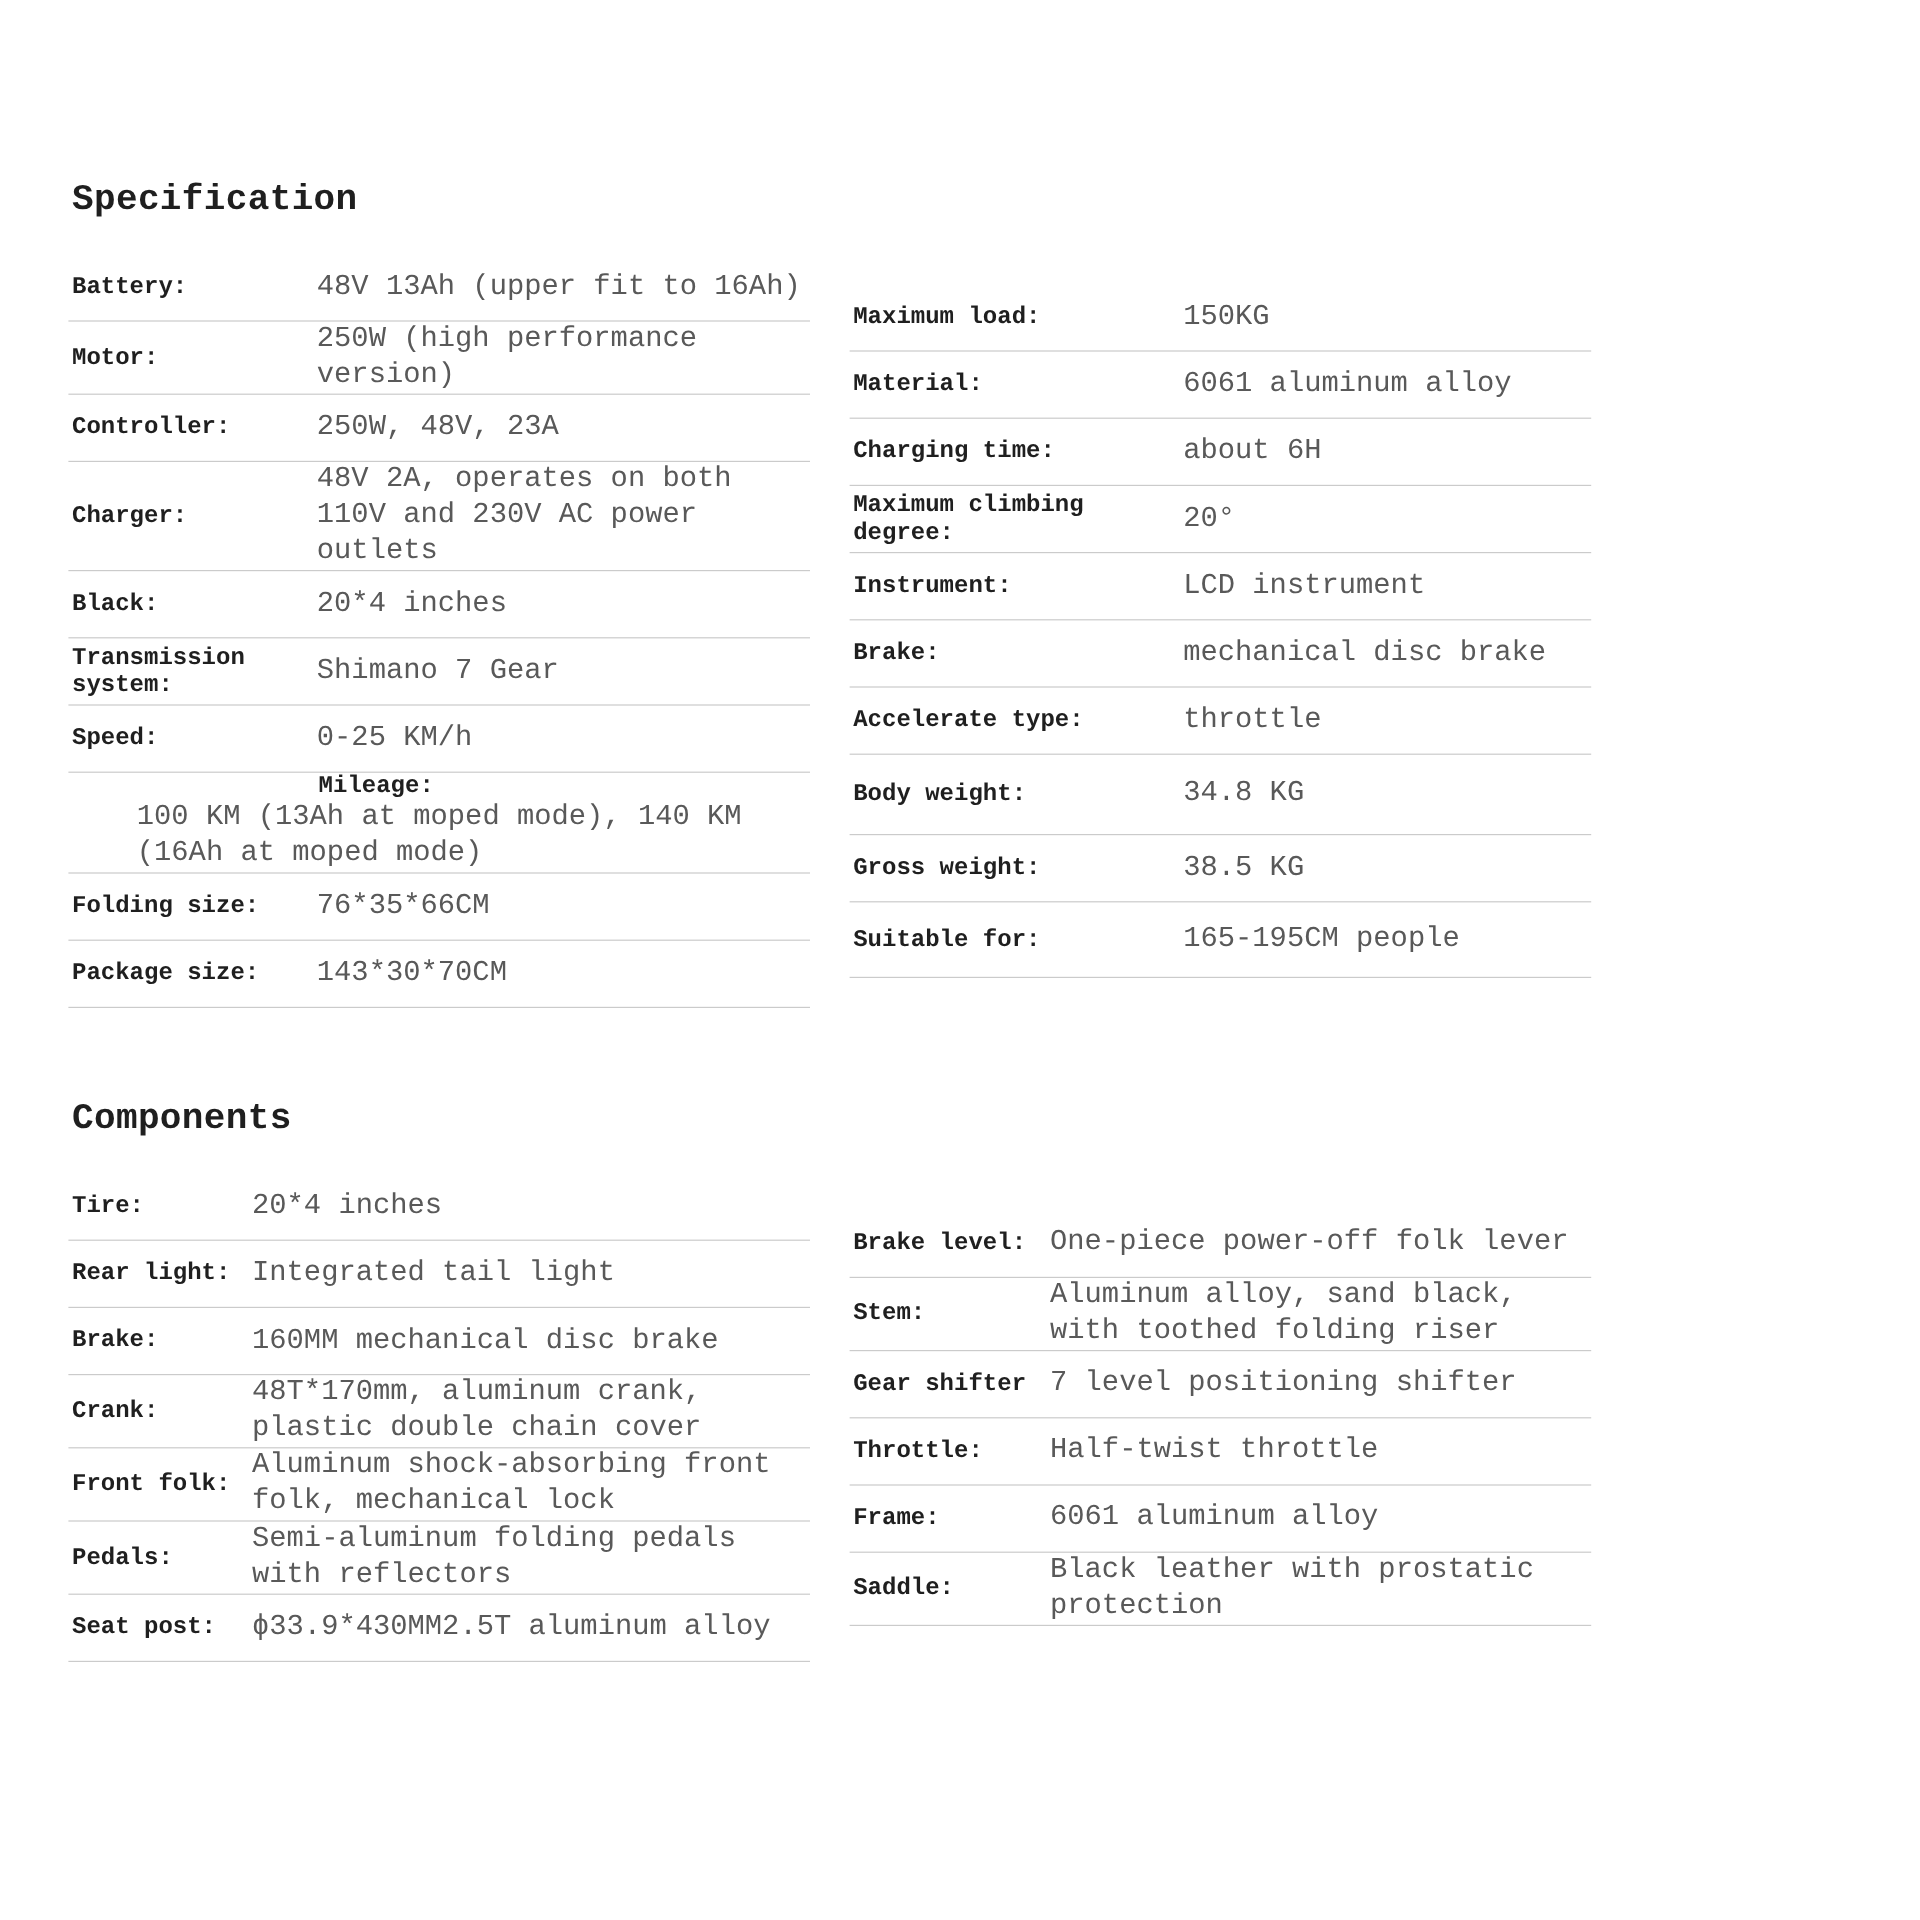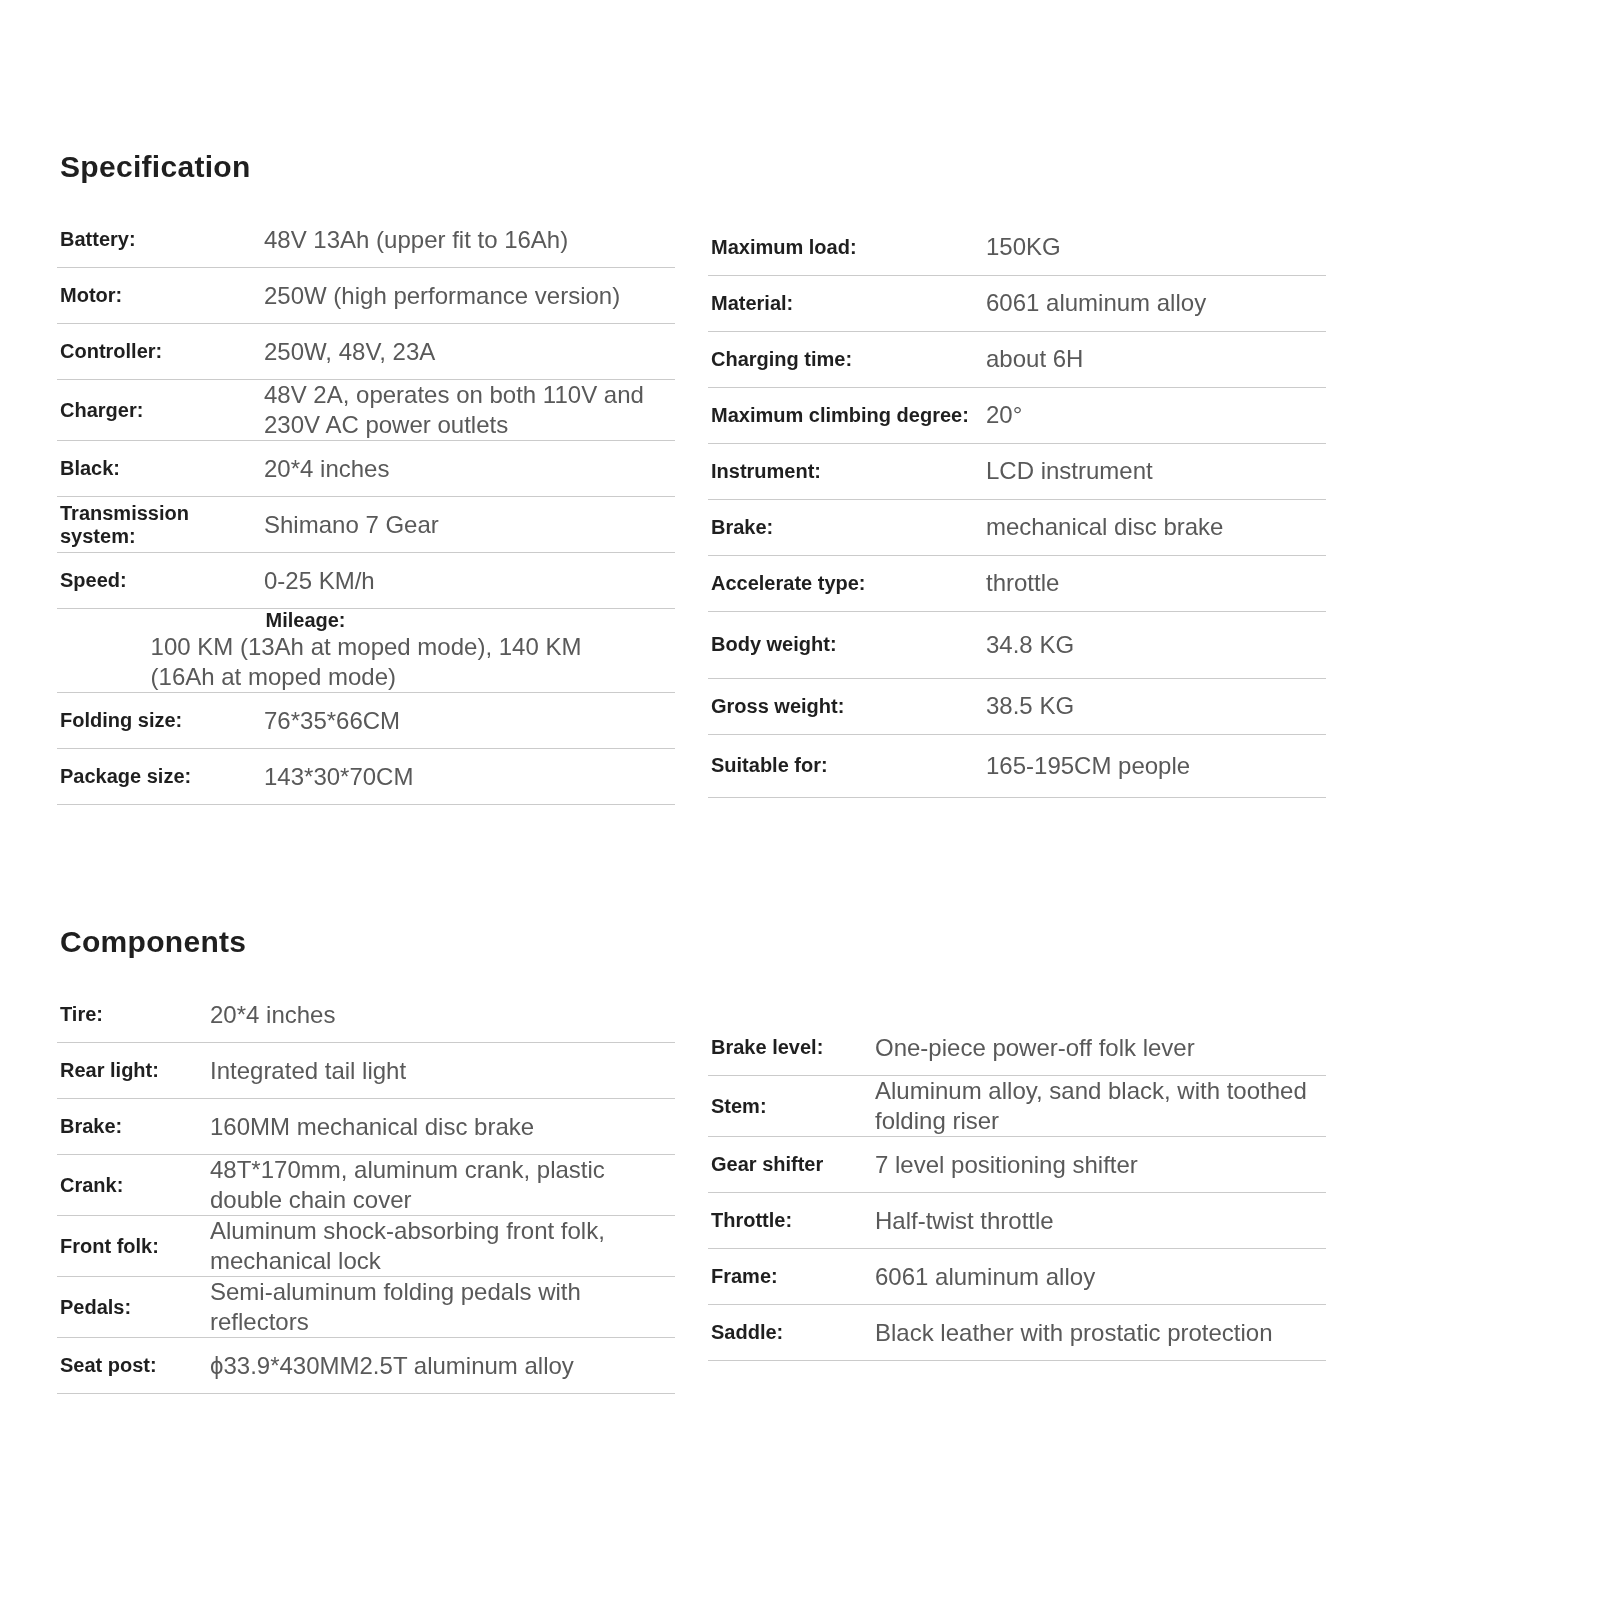--- a/index.html
+++ b/index.html
@@ -2,21 +2,21 @@
 <html style="--bg: #ffffff; --label-color: #1f1f1f; --value-color: #595959; --divider-color: #cbcbcb;"><head>
 <meta charset="utf-8">
 <style>
   html, body { margin: 0; padding: 0; background: #ffffff; }
   .page {
     position: relative;
     width: 1348px;
     height: 1600px;
     box-sizing: border-box;
     background: var(--bg, #ffffff);
-    font-family: Liberation Sans, sans-serif;
+    font-family: Liberation Mono, monospace;
     padding: 150px 22px 0 57px;
     overflow: hidden;
   }
   .section-title {
     font-size: 30px;
     font-weight: 700;
     color: var(--label-color, #1f1f1f);
     margin: 0 0 0 3px;
     letter-spacing: 0.3px;
   }
@@ -51,21 +51,21 @@
   .spec-left  .label { width: 207px; }
   .spec-right .label { width: 278px; }
   .comp-left  .label { width: 153px; }
   .comp-right .label { width: 167px; }
 
   
   .spec-left  .row:nth-child(8)  { min-height: 70px; flex-direction: column; }
   .spec-right .row:nth-child(8)  { min-height: 66px; }
   .spec-right .row:nth-child(10) { min-height: 62px; }
 
-  .components-section { margin-top: 120px; }
+  .components-section { margin-top: 76px; }
 </style>
 </head>
 <body>
 
 <div class="page">
 
   <section class="specification-section">
     <h2 class="section-title">Specification</h2>
     <div class="cols">
 

